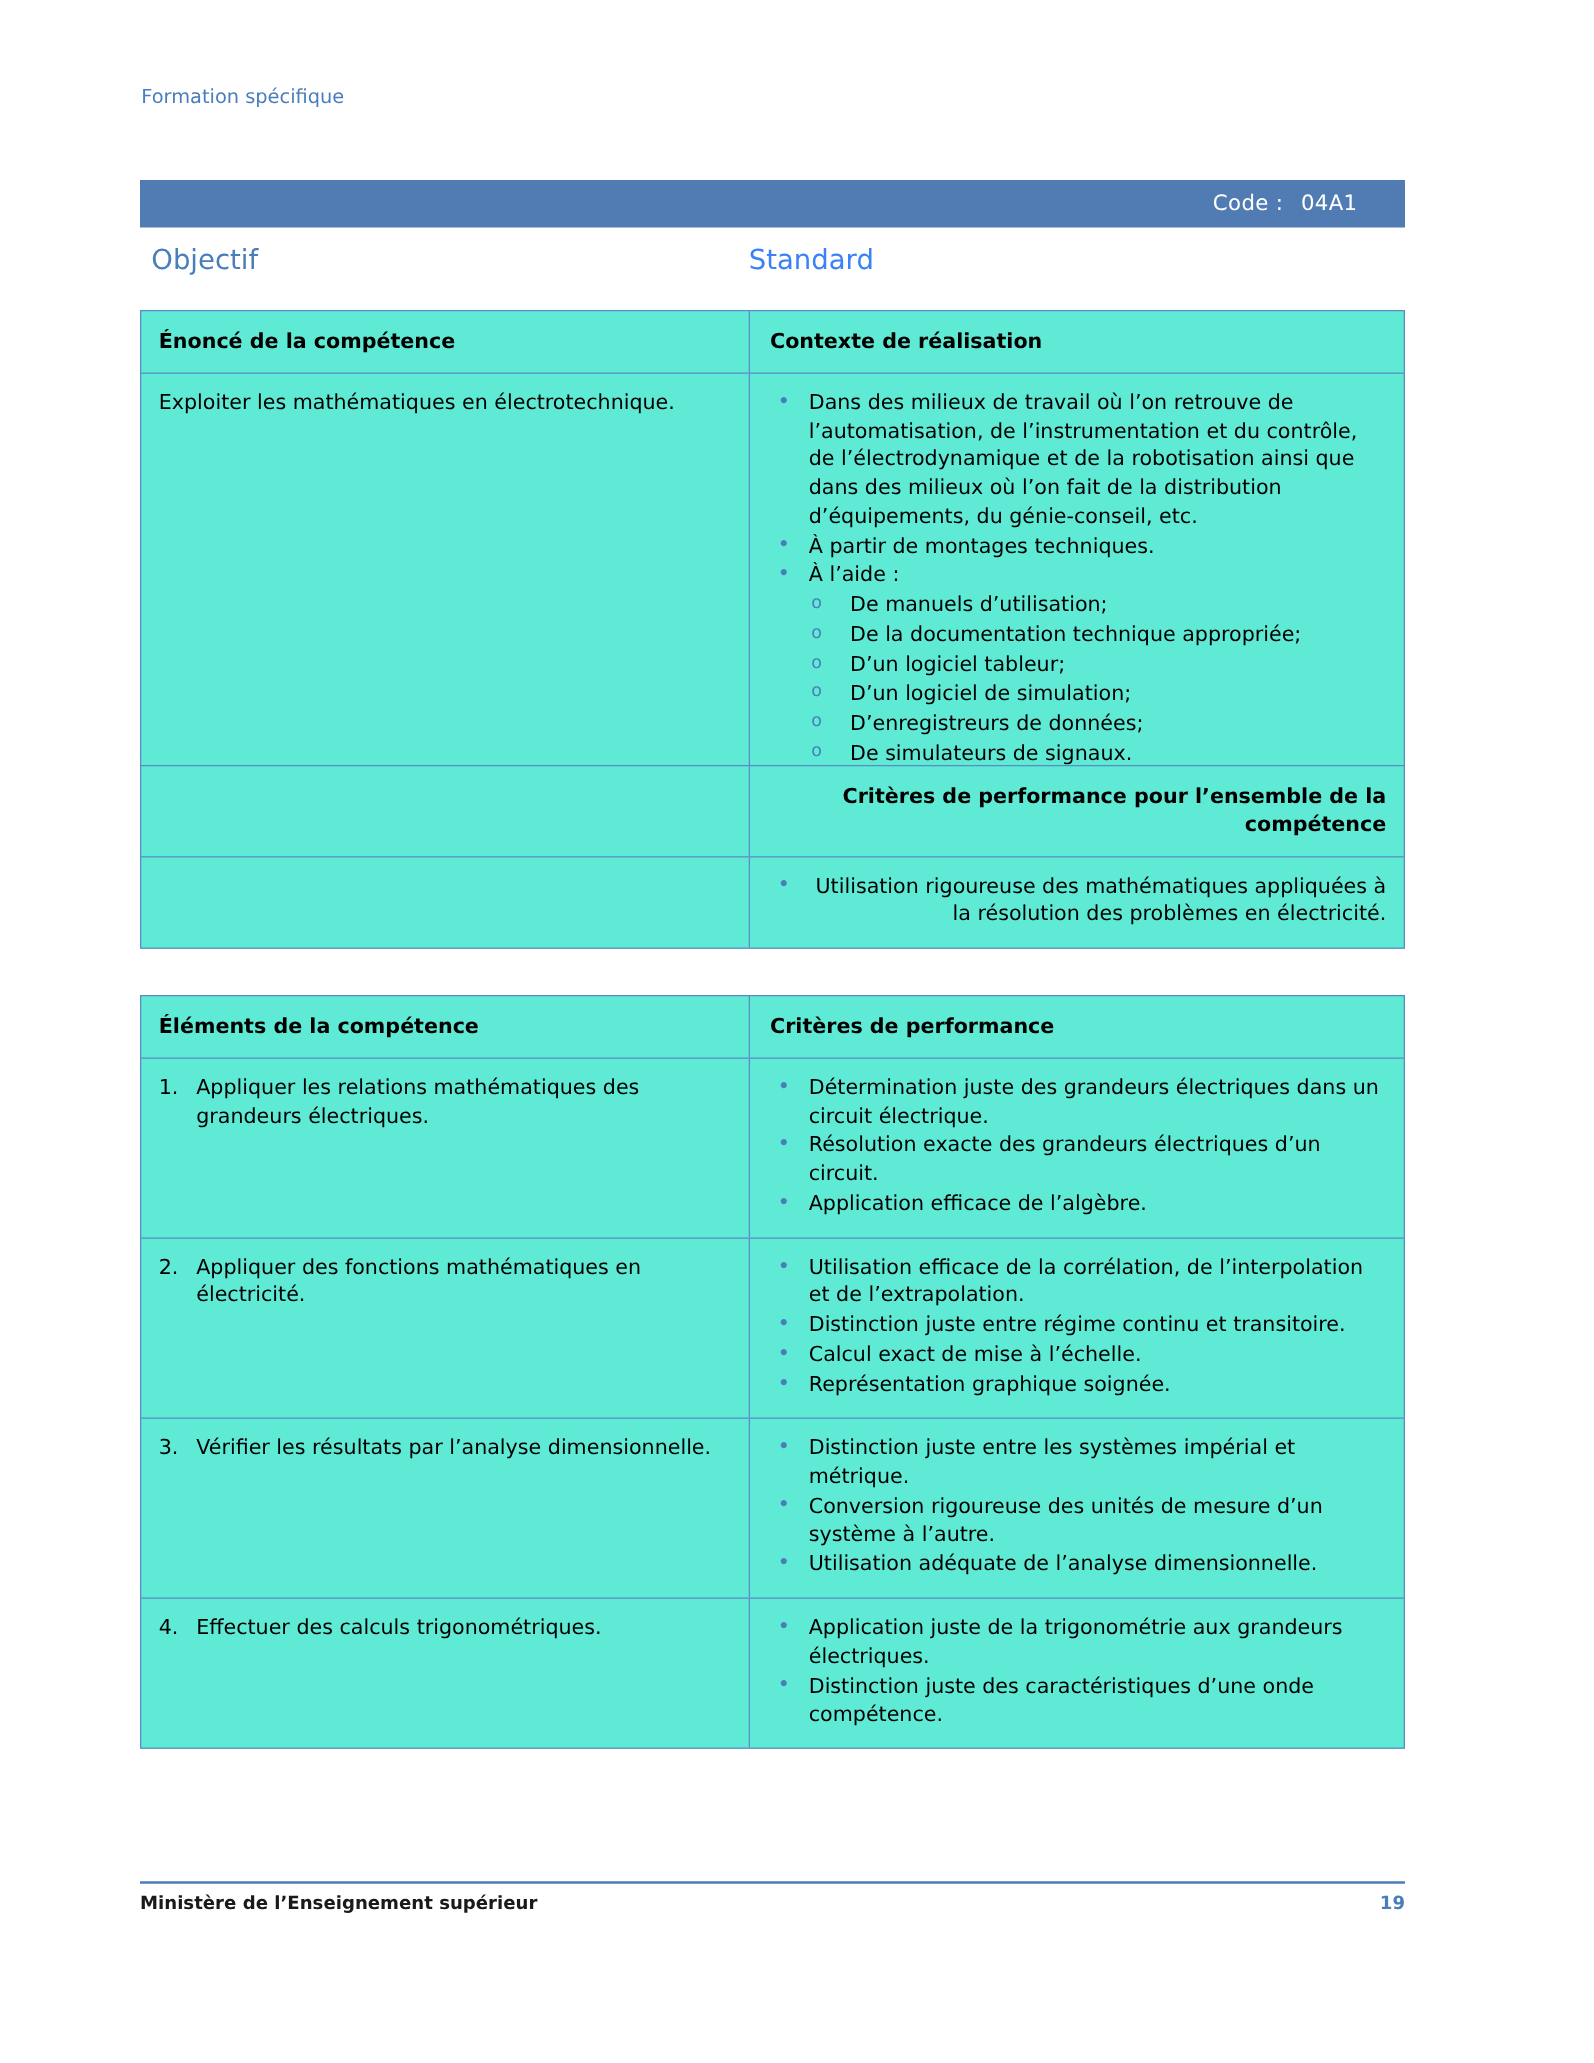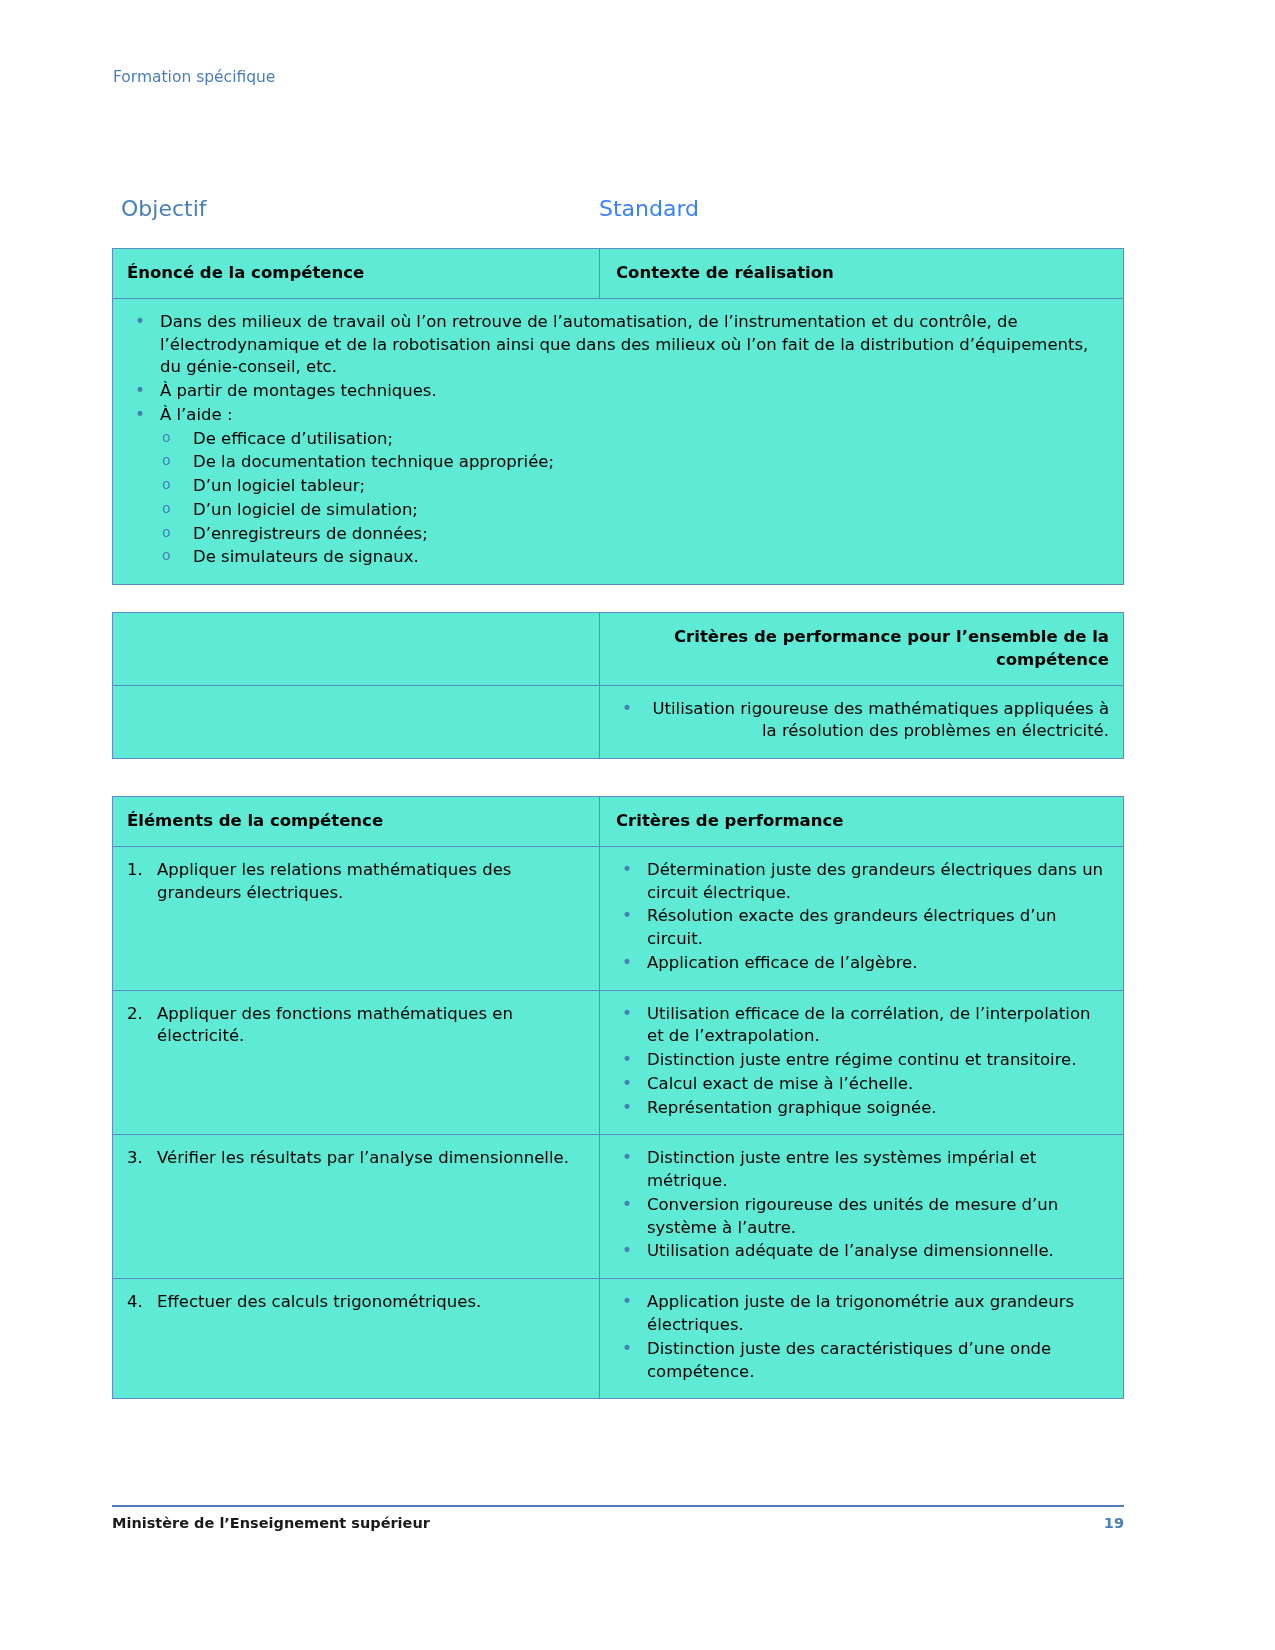--- a/index.html
+++ b/index.html
@@ -175,40 +175,45 @@
   }
   .footer .pg { color: #4a7ebb; }
 </style>
 </head>
 <body>
 
 <div class="page">
 
   <div class="running-head">Formation spécifique</div>
 
+  <div class="code-bar">
+    <span class="code-label">Code :</span>
+    <span class="code-value">04A1</span>
+  </div>
 
   <div class="titles">
     <div class="t1">Objectif</div>
     <div class="t2">Standard</div>
   </div>
 
   <div class="tbl" style="top:248px;">
     <div class="row bordered-bottom">
       <div class="cell-left hdr">Énoncé de la compétence</div>
       <div class="cell-right hdr">Contexte de réalisation</div>
     </div>
     <div class="row">
+      <div class="cell-left">Exploiter les mathématiques en électrotechnique.</div>
       <div class="cell-right">
         <ul class="b">
           <li>Dans des milieux de travail où l’on retrouve de l’automatisation, de l’instrumentation et du contrôle, de l’électrodynamique et de la robotisation ainsi que dans des milieux où l’on fait de la distribution d’équipements, du génie-conseil, etc.</li>
           <li>À partir de montages techniques.</li>
           <li>À l’aide :</li>
         </ul>
         <ul class="sub">
-          <li>De efficace d’utilisation;</li>
+          <li>De manuels d’utilisation;</li>
           <li>De la documentation technique appropriée;</li>
           <li>D’un logiciel tableur;</li>
           <li>D’un logiciel de simulation;</li>
           <li>D’enregistreurs de données;</li>
           <li>De simulateurs de signaux.</li>
         </ul>
       </div>
     </div>
   </div>
 

